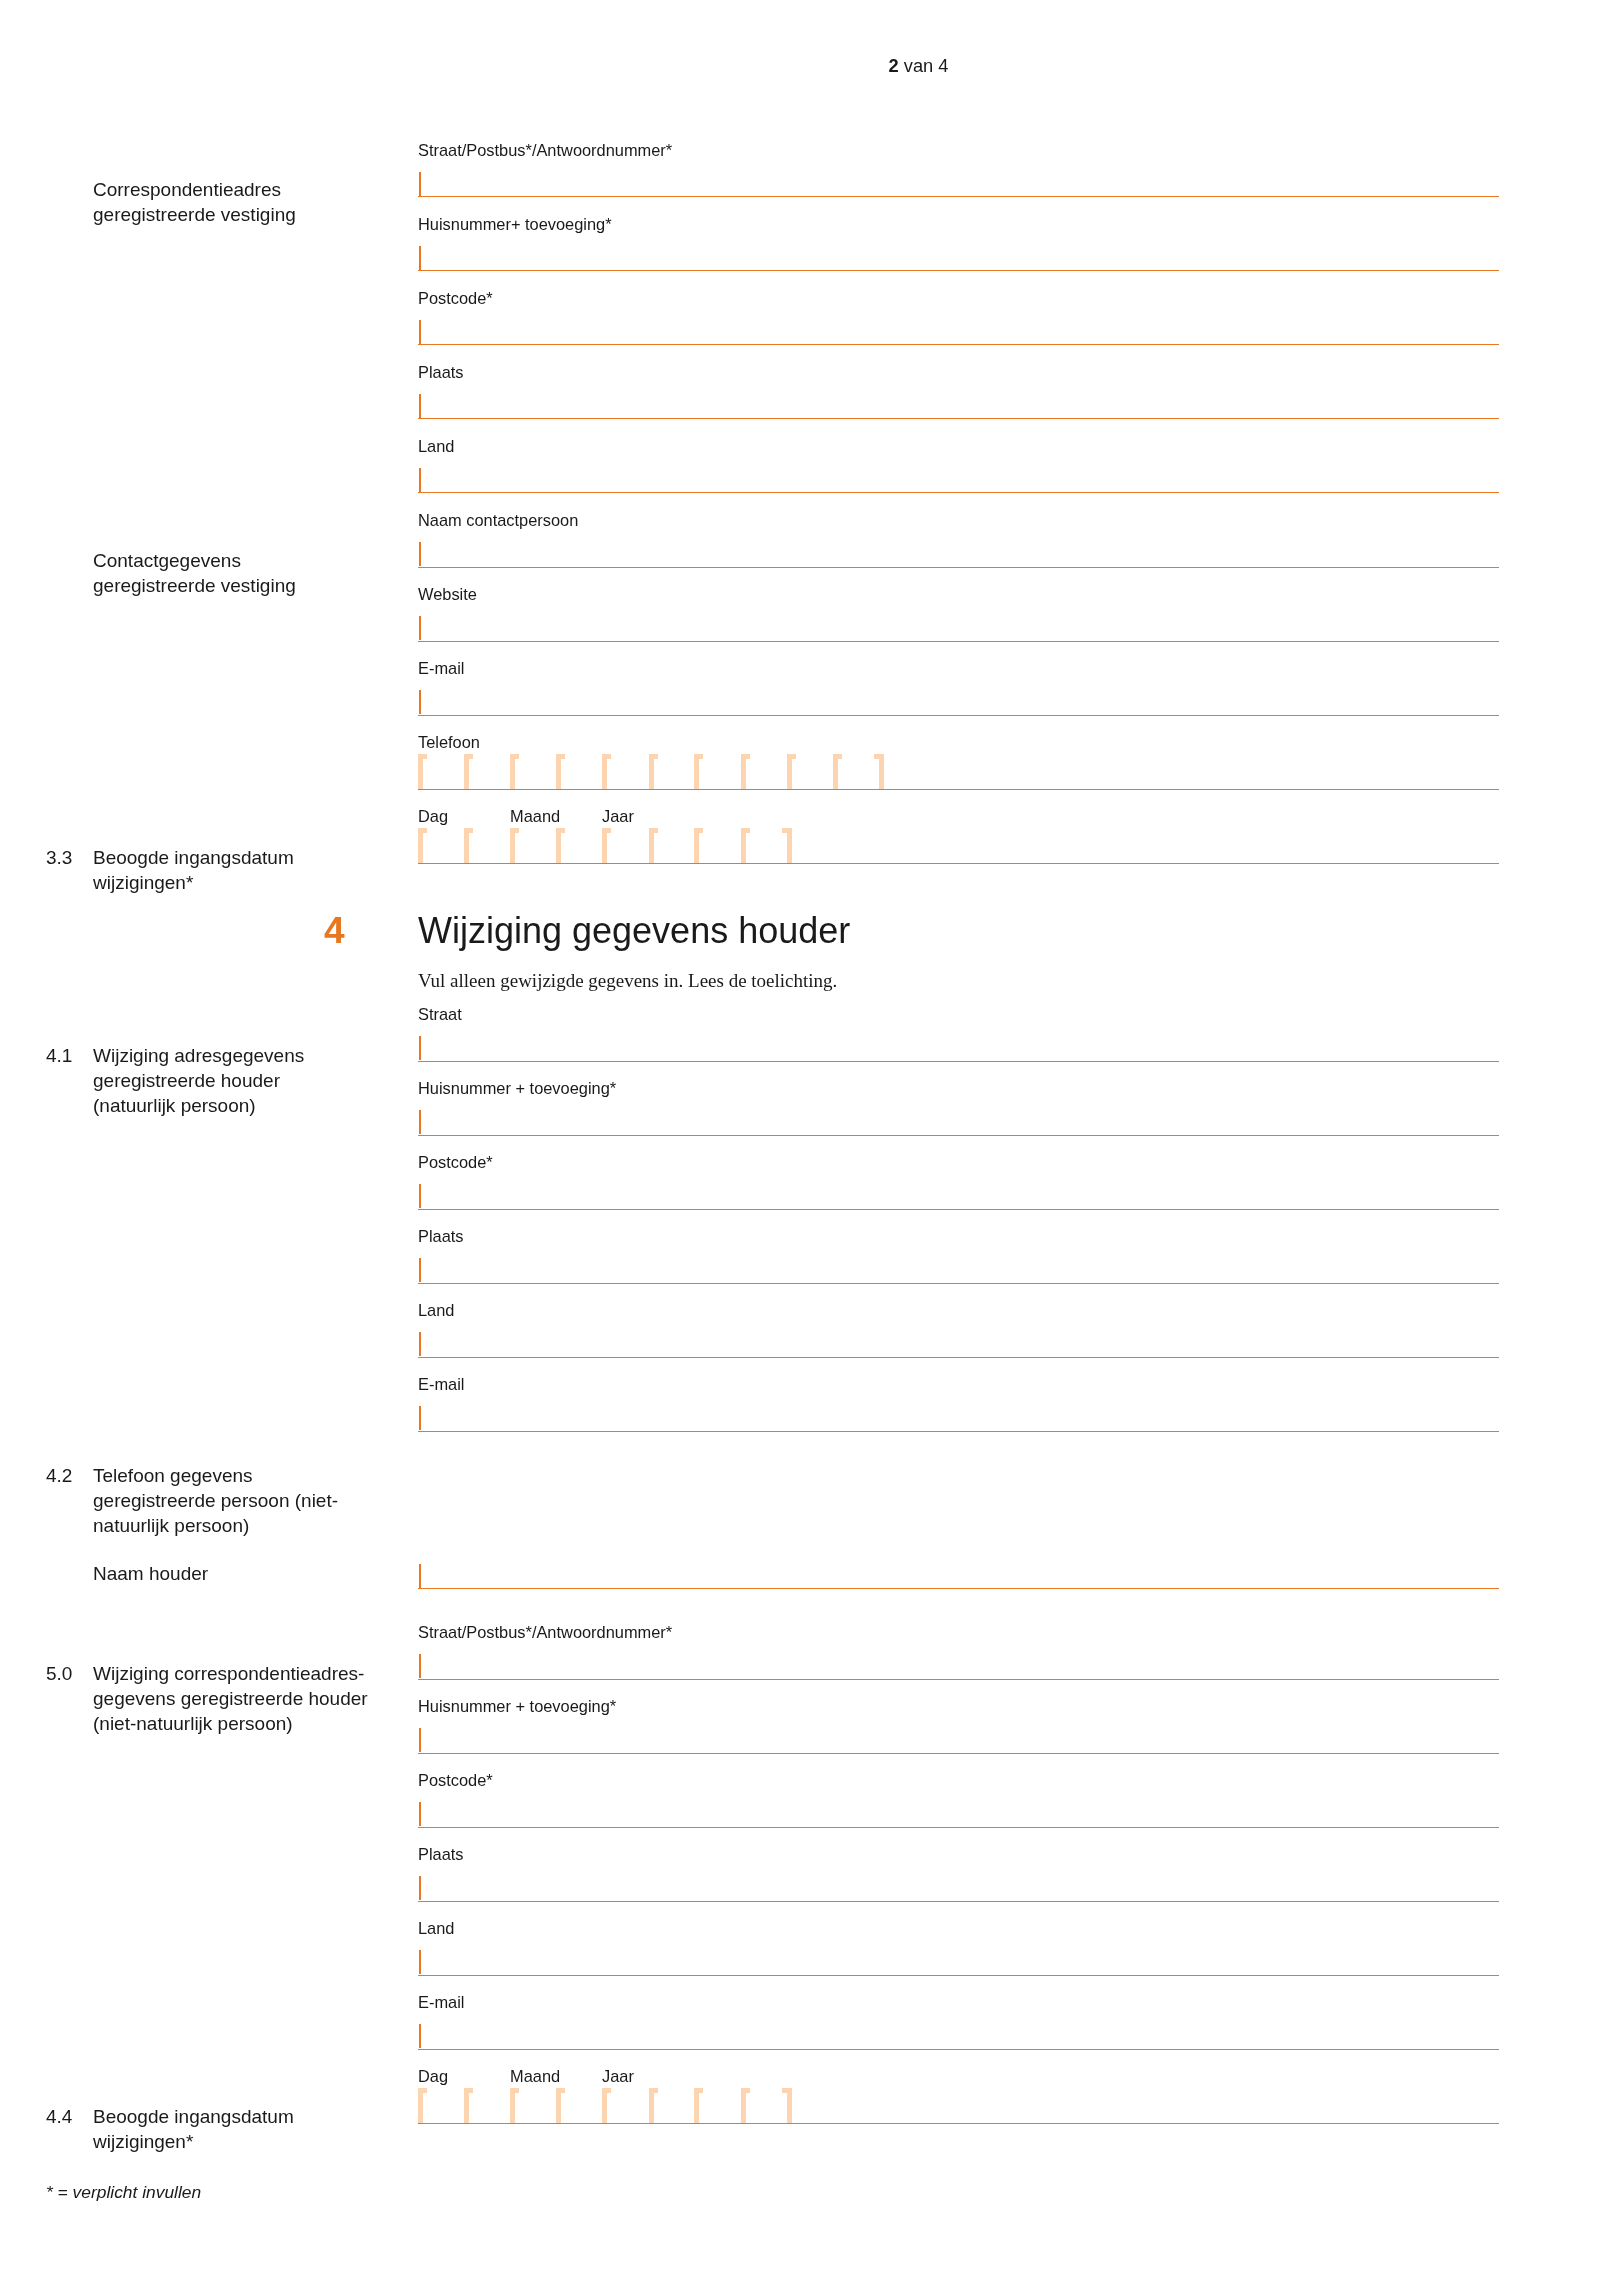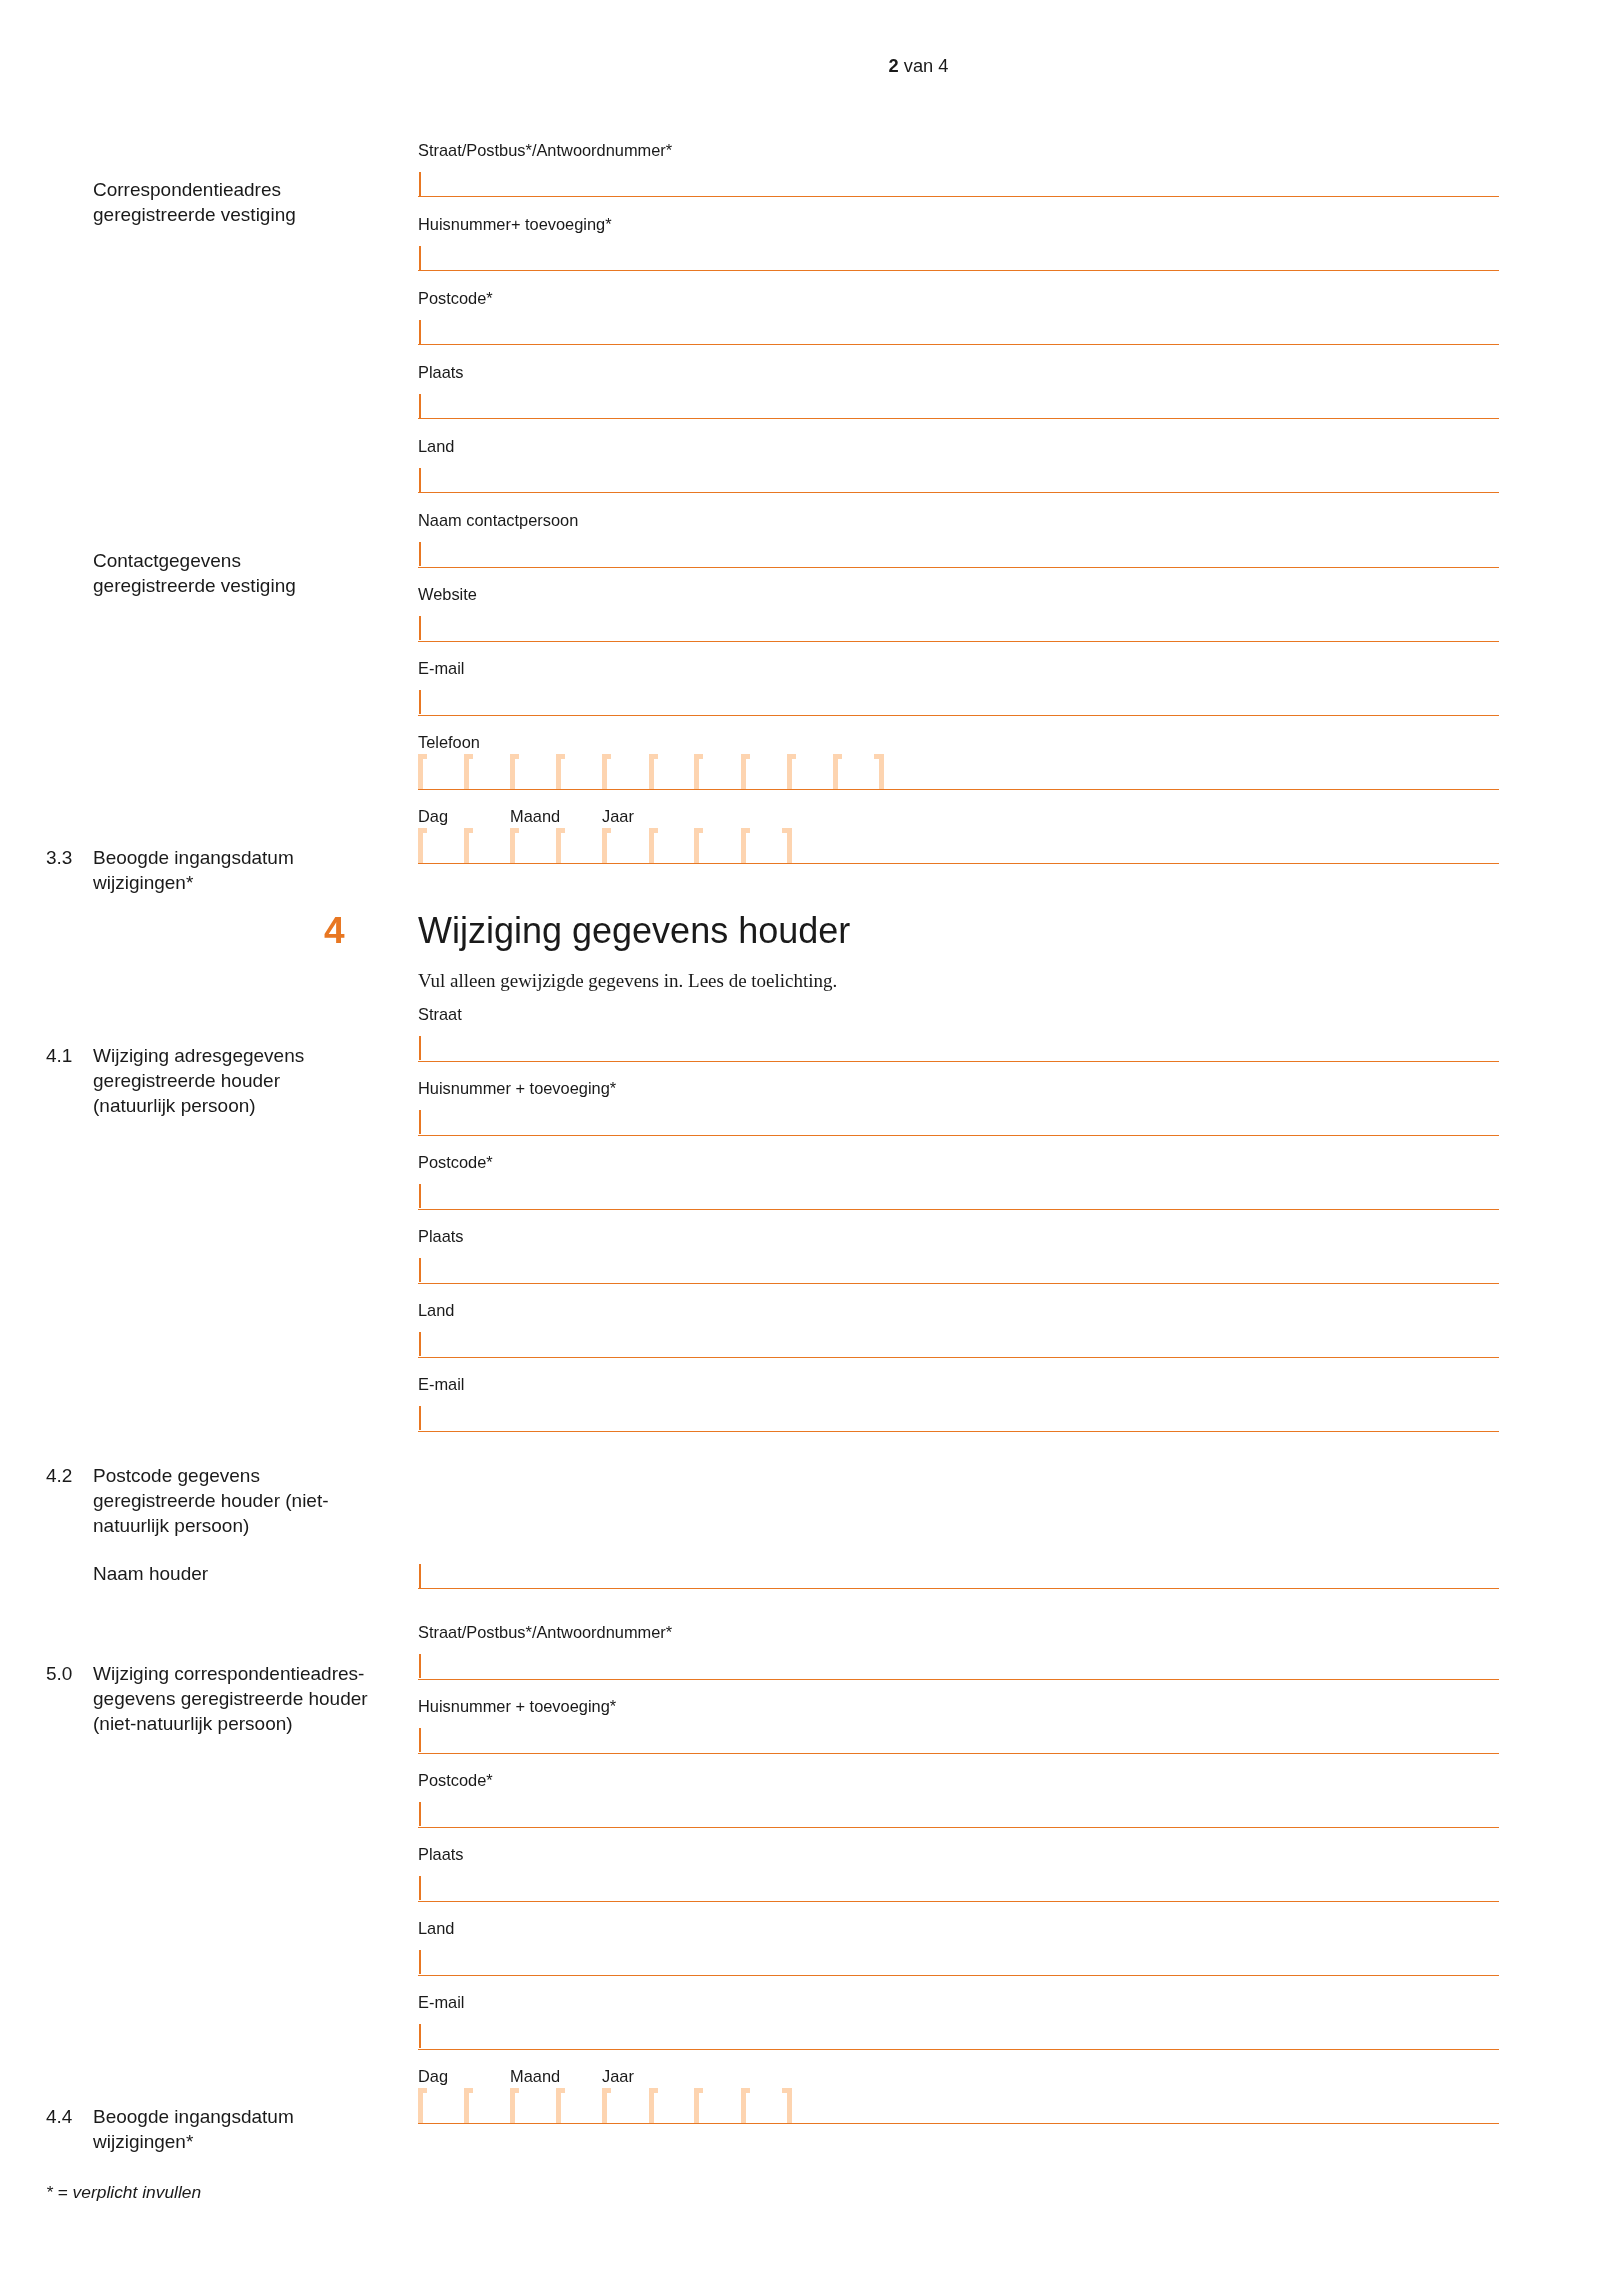--- a/index.html
+++ b/index.html
@@ -53,22 +53,22 @@
 
 <div class="lnum" style="top:1043px">4.1</div>
 <div class="llabel" style="top:1043px">
   <div>Wijziging adresgegevens</div>
   <div>geregistreerde houder</div>
   <div>(natuurlijk persoon)</div>
 </div>
 
 <div class="lnum" style="top:1463px">4.2</div>
 <div class="llabel" style="top:1463px">
-  <div>Postcode gegevens</div>
-  <div>geregistreerde houder (niet-</div>
+  <div>Telefoon gegevens</div>
+  <div>geregistreerde persoon (niet-</div>
   <div>natuurlijk persoon)</div>
 </div>
 <div class="llabel" style="top:1561px">Naam houder</div>
 
 <div class="lnum" style="top:1661px">5.0</div>
 <div class="llabel" style="top:1661px">
   <div>Wijziging correspondentieadres-</div>
   <div>gegevens geregistreerde houder</div>
   <div>(niet-natuurlijk persoon)</div>
 </div>

